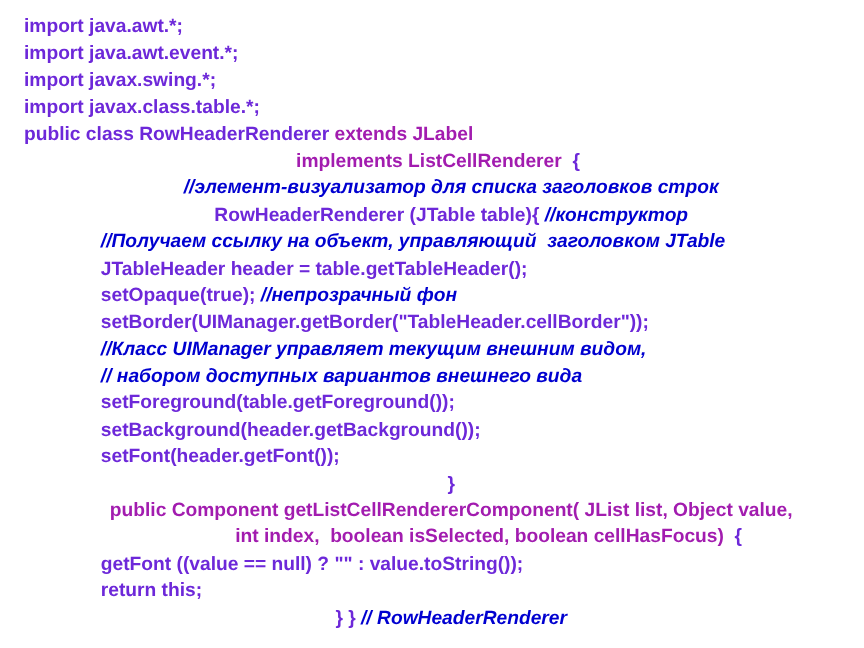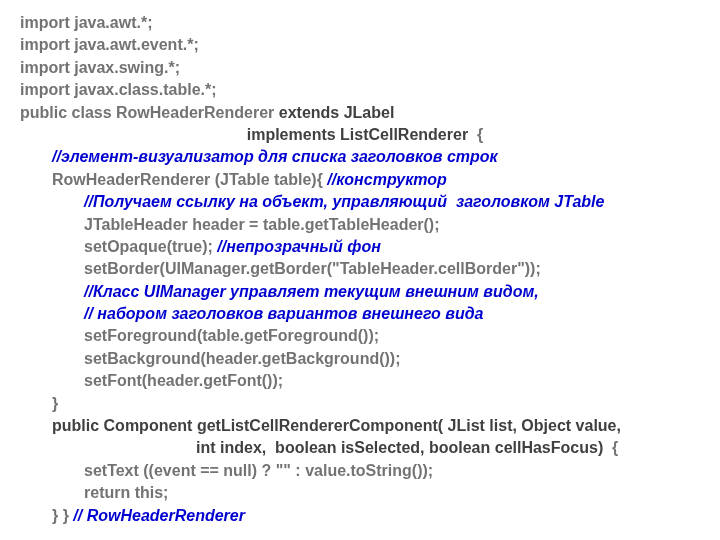--- a/index.html
+++ b/index.html
@@ -7,49 +7,49 @@
     padding: 12px 20px;
     background: #fff;
     font-family: Arial, Helvetica, sans-serif;
     font-size: 16px;
     line-height: 1.4;
     color: #000;
     width: 720px;
     box-sizing: border-box;
   }
   .line { white-space: pre; }
-  .i1 { padding-left: 32px; }
+  .i1 { padding-left: 32px; text-align: center; }
   .i2 { padding-left: 64px; }
   .i3 { padding-left: 176px; }
   .bold { font-weight: bold; }
-  .red { color: #404040; }
+  .red { color: #a21caf; }
   .blue { color: #0000d0; }
-  .black { color: #737373; }
+  .black { color: #6d28d9; }
   .italic { font-style: italic; }
 </style>
 </head>
 <body>
 
 <div id="code">
     <div class="line bold"><span class="black">import java.awt.*;</span></div>
     <div class="line bold"><span class="black">import java.awt.event.*;</span></div>
     <div class="line bold"><span class="black">import javax.swing.*;</span></div>
     <div class="line bold"><span class="black">import javax.class.table.*;</span></div>
     <div class="line bold"><span class="black">public class RowHeaderRenderer </span><span class="red">extends JLabel</span></div>
     <div class="line bold"><span class="black">                                                   </span><span class="red">implements ListCellRenderer</span><span class="black">  {</span></div>
     <div class="line i1 bold italic"><span class="blue">//элемент-визуализатор для списка заголовков строк</span></div>
     <div class="line i1 bold"><span class="black">RowHeaderRenderer (JTable table){ </span><span class="blue italic">//конструктор</span></div>
     <div class="line i2 bold italic"><span class="blue">//Получаем ссылку на объект, управляющий  заголовком JTable</span></div>
     <div class="line i2 bold"><span class="black">JTableHeader header = table.getTableHeader();</span></div>
     <div class="line i2 bold"><span class="black">setOpaque(true); </span><span class="blue italic">//непрозрачный фон</span></div>
     <div class="line i2 bold"><span class="black">setBorder(UIManager.getBorder("TableHeader.cellBorder"));</span></div>
     <div class="line i2 bold italic"><span class="blue">//Класс UIManager управляет текущим внешним видом,</span></div>
-    <div class="line i2 bold italic"><span class="blue">// набором заголовков вариантов внешнего вида</span></div>
+    <div class="line i2 bold italic"><span class="blue">// набором доступных вариантов внешнего вида</span></div>
     <div class="line i2 bold"><span class="black">setForeground(table.getForeground());</span></div>
     <div class="line i2 bold"><span class="black">setBackground(header.getBackground());</span></div>
     <div class="line i2 bold"><span class="black">setFont(header.getFont());</span></div>
     <div class="line i1 bold"><span class="black">}</span></div>
     <div class="line i1 bold"><span class="red">public Component getListCellRendererComponent( JList list, Object value,</span></div>
     <div class="line i3 bold"><span class="red">int index,  boolean isSelected, boolean cellHasFocus)</span><span class="black">  {</span></div>
-    <div class="line i2 bold"><span class="black">setText ((event == null) ? "" : value.toString());</span></div>
+    <div class="line i2 bold"><span class="black">getFont ((value == null) ? "" : value.toString());</span></div>
     <div class="line i2 bold"><span class="black">return this;</span></div>
     <div class="line i1 bold"><span class="black">} } </span><span class="blue italic">// RowHeaderRenderer</span></div>
   </div>
 
 </body></html>

